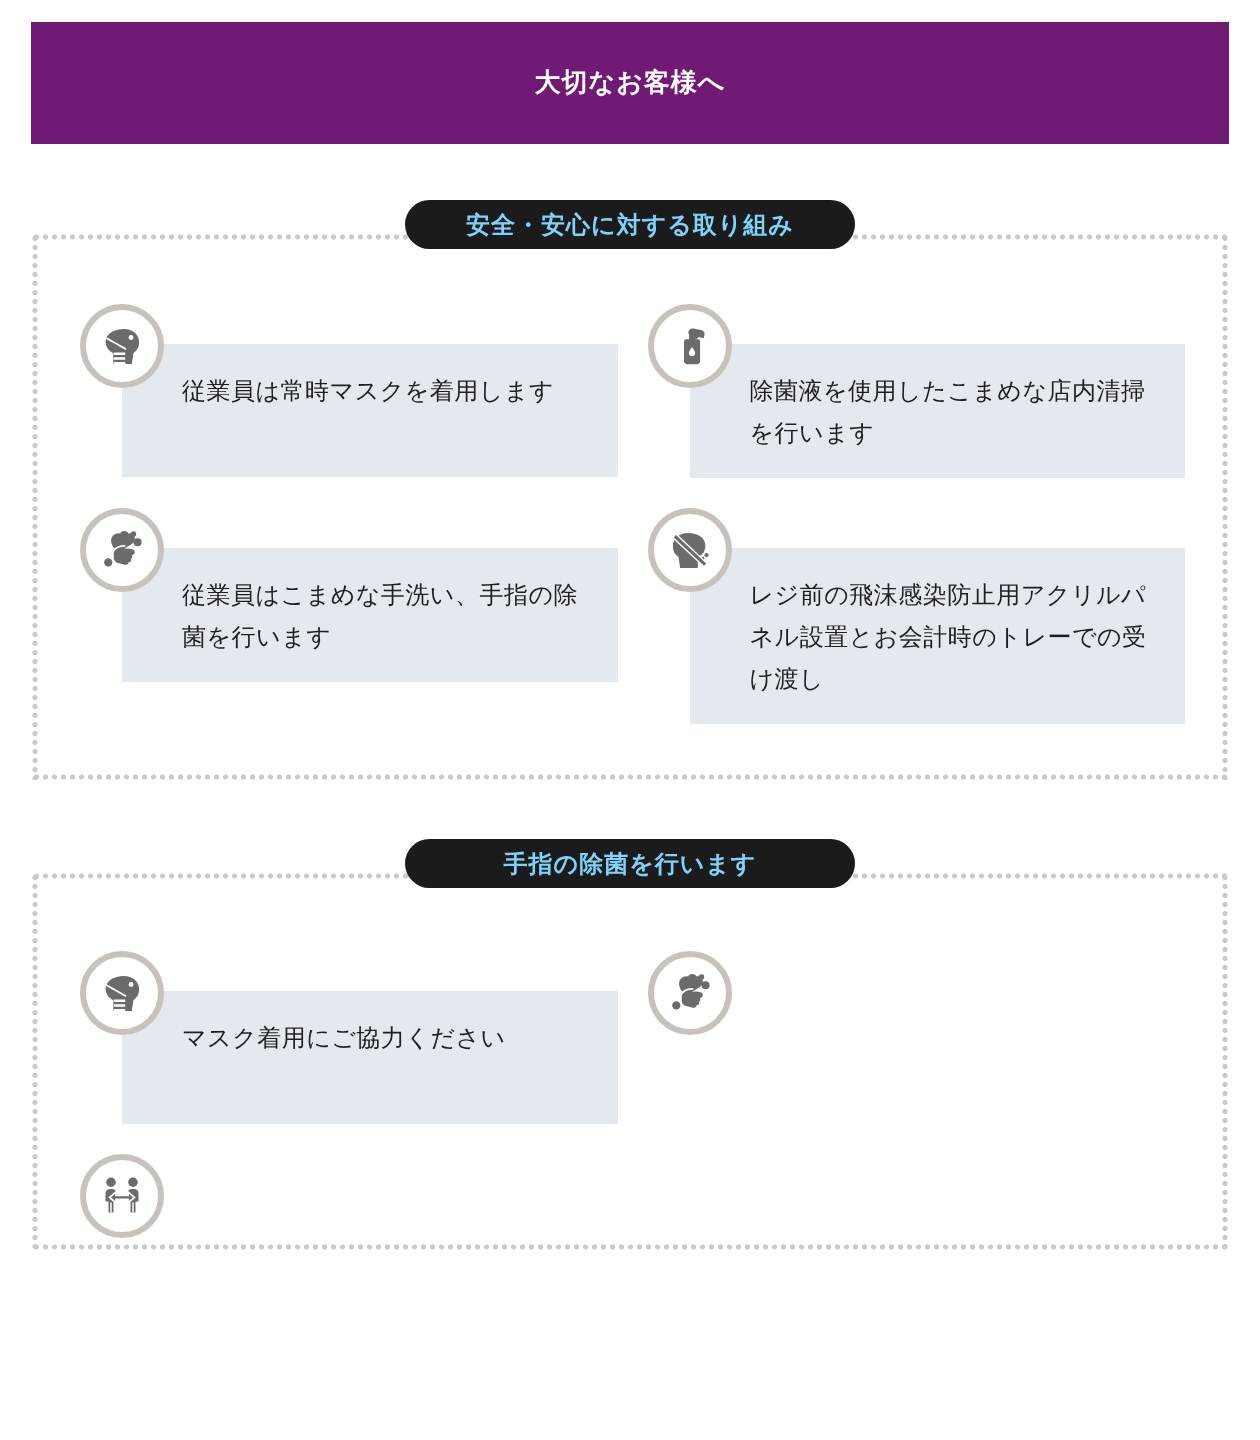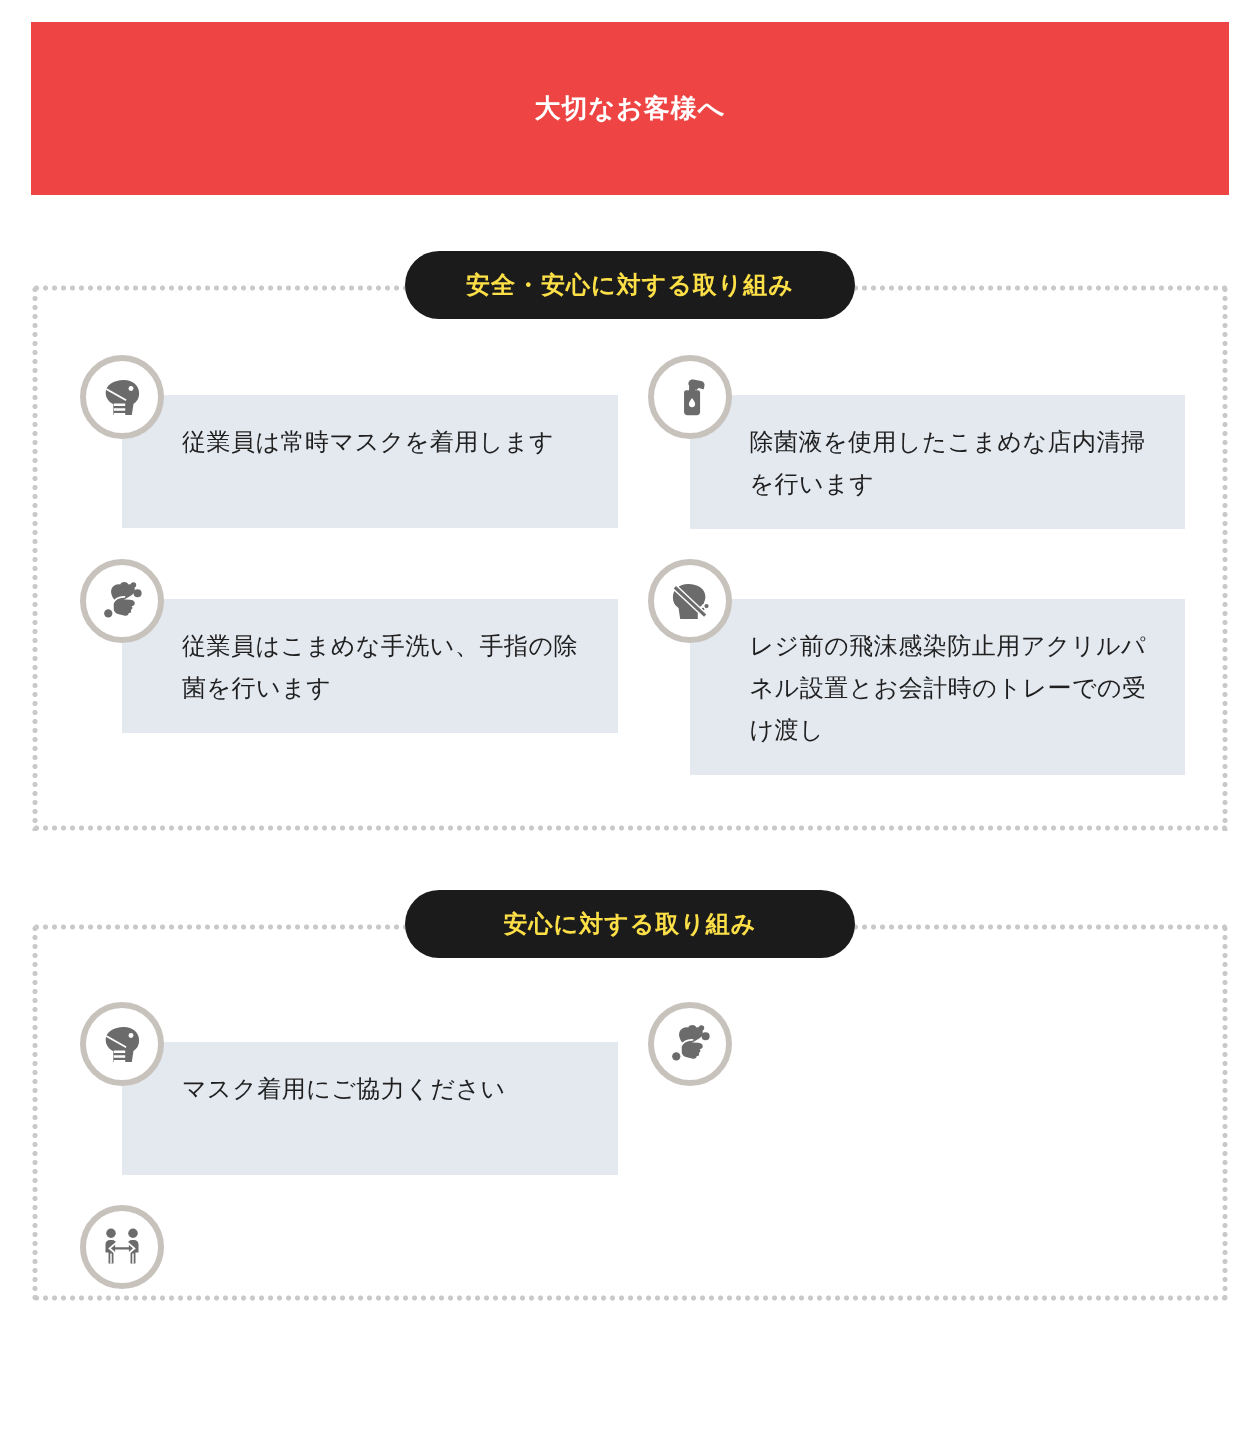--- a/index.html
+++ b/index.html
@@ -5,22 +5,22 @@
   html,body{margin:0;padding:0;background:#fff;}
   body{
     width:1260px;
     font-family:"Liberation Sans","DejaVu Sans",sans-serif;
     color:#1f1f1f;
     -webkit-font-smoothing:antialiased;
   }
   
   .banner{
     margin:22px 31px 0 31px;
-    height:173px;
-    background:#ef4444;
+    height:122px;
+    background:#701a75;
     display:flex;
     flex-direction:column;
     justify-content:center;
     align-items:center;
     gap:14px;
   }
   .banner .line{
     color:#fff;
     font-weight:bold;
     font-size:26px;
@@ -45,26 +45,26 @@
     background-repeat:repeat-x, repeat-x, repeat-y, repeat-y;
   }
   .section--safety{margin-top:90px;}
   .section--request{margin-top:93px;padding-top:78px;}
   .pill{
     position:absolute;
     top:-34px;
     left:50%;
     transform:translateX(-50%);
     min-width:450px;
-    height:68px;
+    height:49px;
     box-sizing:border-box;
     padding:8px 40px;
     background:#1b1b1b;
     border-radius:34px;
-    color:#fde047;
+    color:#7dd3fc;
     font-size:24px;
     font-weight:bold;
     letter-spacing:1px;
     display:flex;
     align-items:center;
     justify-content:center;
     white-space:nowrap;
   }
   .grid{
     display:grid;
@@ -172,21 +172,21 @@
       </div>
       <div class="box">
         <p>レジ前の飛沫感染防止用アクリルパネル設置とお会計時のトレーでの受け渡し</p>
       </div>
     </div>
 
   </div>
 </section>
 
 <section class="section section--request">
-  <div class="pill">安心に対する取り組み</div>
+  <div class="pill">手指の除菌を行います</div>
   <div class="grid">
 
     <div class="item">
       <div class="icon-circle">
         <svg class="icon-svg" viewBox="0 0 48 48" width="44" height="44">
           <path fill="#6b6b6b" d="M26 5.5c9.8 0 16.7 6.3 16.7 14.6 0 5.2-2.4 8.9-6.2 11.5l-1.8 11.9H14.5V32C9.6 29.4 6.2 25 6.2 19.4 6.2 11 15 5.5 26 5.5z"></path>
           <circle cx="33.8" cy="14.8" r="2.7" fill="#fff"></circle>
           <path stroke="#fff" stroke-width="2" fill="none" d="M6.8 15.2 28.5 27.5"></path>
           <path stroke="#fff" stroke-width="2.8" fill="none" d="M15 32.5h12.5M15 37.7h12.5M15 42.9h12.5"></path>
         </svg>

